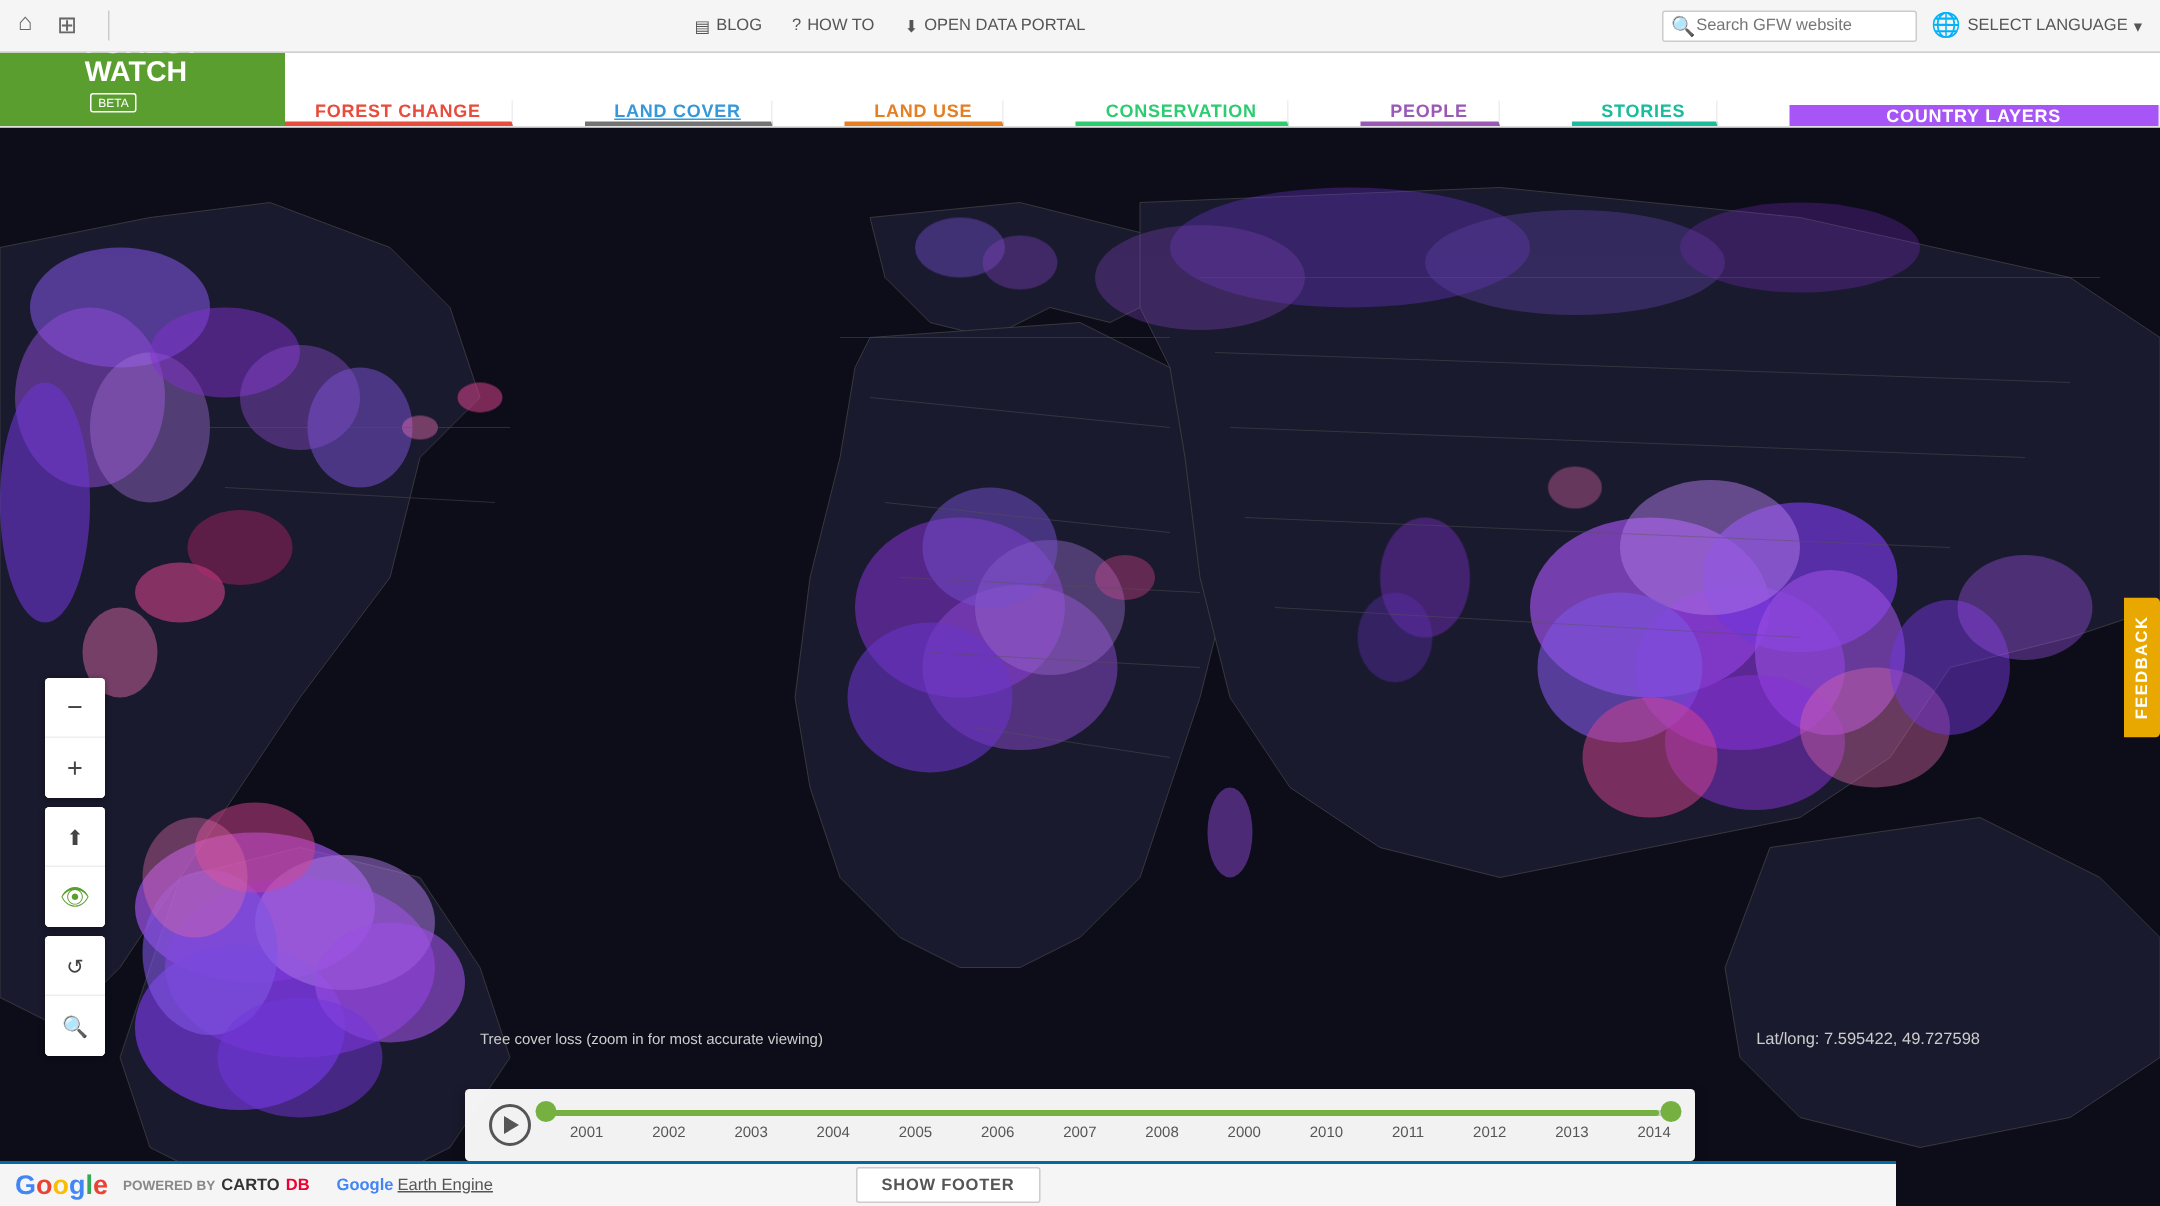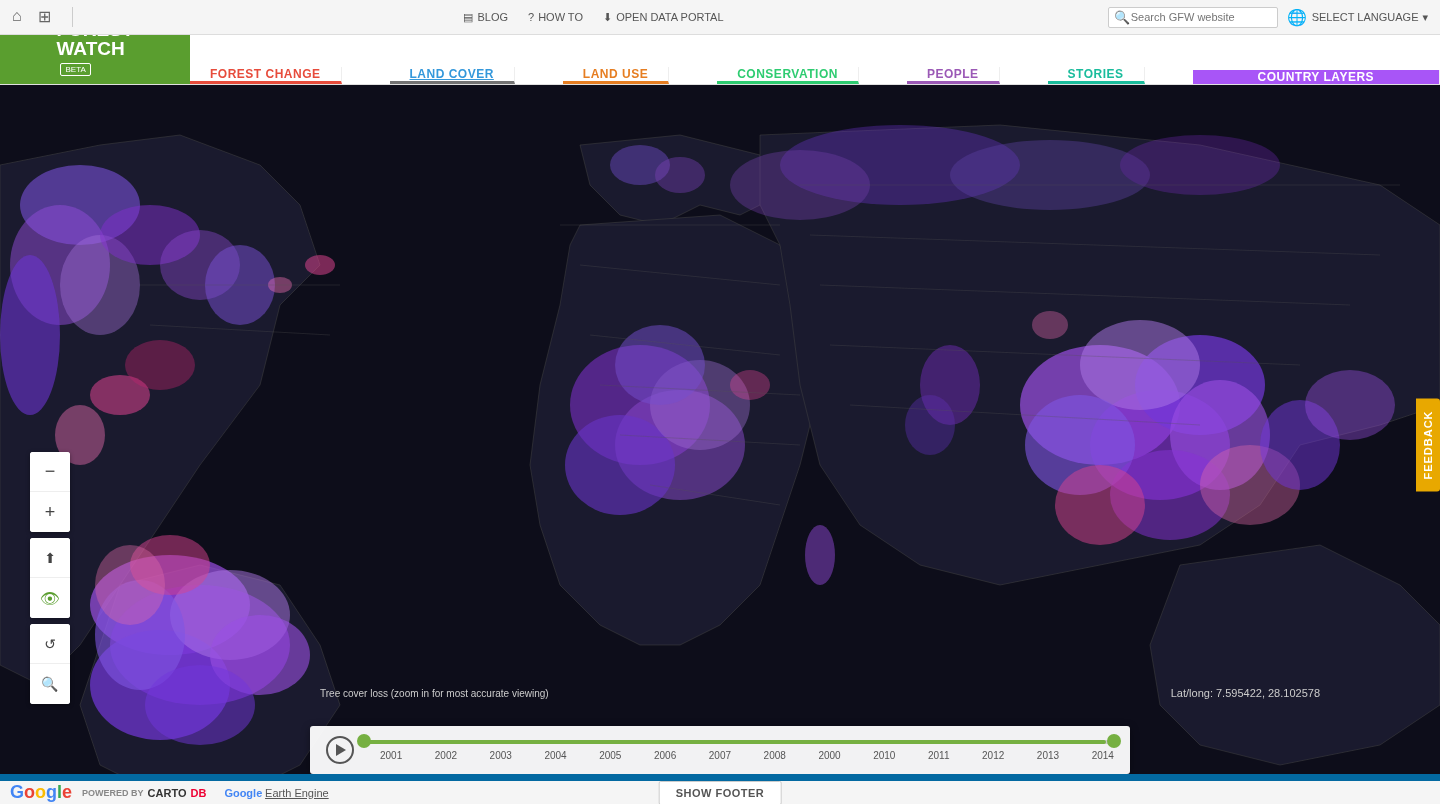--- a/index.html
+++ b/index.html
@@ -91,23 +91,23 @@
     .slider-wrap { flex: 1; position: relative; }
     .slider-track { width: 100%; height: 4px; background: #ccc; border-radius: 2px; position: relative; }
     .slider-fill { position: absolute; left: 0; top: 0; height: 100%; background: #76b041; border-radius: 2px; width: calc(100% - 8px); }
     .slider-handle-left { position: absolute; left: 0; top: -6px; width: 14px; height: 14px; background: #76b041; border-radius: 50%; cursor: pointer; margin-left: -7px; }
     .slider-handle-right { position: absolute; right: 0; top: -6px; width: 14px; height: 14px; background: #76b041; border-radius: 50%; cursor: pointer; margin-right: -7px; }
     .year-labels { display: flex; justify-content: space-between; margin-top: 6px; padding: 0 0px; margin-left: 16px; }
     .year-label { font-size: 10px; color: #555; }
 
     
     #bottombar {
-      position: absolute; bottom: 0; left: 0; width: 1440px; height: 30px;
+      position: absolute; bottom: 0; left: 0; width: 1264px; height: 30px;
       background: #f5f5f5; display: flex; align-items: center;
-      border-top: 7px solid #0369a1; z-index: 100;
+      border-top: 2px solid #0369a1; z-index: 100;
     }
     .google-logo { display: flex; align-items: center; gap: 6px; padding: 0 10px; }
     .g-blue { color: #4285f4; }
     .g-red { color: #ea4335; }
     .g-yellow { color: #fbbc05; }
     .g-green { color: #34a853; }
     .cartodb-logo { display: flex; align-items: center; gap: 4px; font-size: 10px; color: #555; }
     .earth-engine-logo { font-size: 10px; color: #555; padding-left: 6px; }
     .show-footer-btn {
       position: absolute; left: 50%; transform: translateX(-50%);
@@ -321,21 +321,21 @@
       <button class="ctrl-btn" style="color:#5a9e2f;font-size:16px;">👁</button>
     </div>
     <div class="ctrl-group-2">
       <button class="ctrl-btn" style="font-size:14px;">↺</button>
       <button class="ctrl-btn" style="font-size:14px;">🔍</button>
     </div>
   </div>
 
   <div style="position:absolute;bottom:105px;left:320px;font-size:10px;color:#ccc;z-index:10;">Tree cover loss (zoom in for most accurate viewing)</div>
 
-  <div style="position:absolute;bottom:105px;right:120px;font-size:11px;color:#ccc;z-index:10;">Lat/long: 7.595422, 28.102578</div>
+  <div style="position:absolute;bottom:105px;right:120px;font-size:11px;color:#ccc;z-index:10;">Lat/long: 7.595422, 49.727598</div>
 
   <div class="timeline">
     <div class="timeline-inner">
       <button class="play-btn">
         <div class="play-icon"></div>
       </button>
       <div class="slider-wrap">
         <div class="slider-track">
           <div class="slider-fill"></div>
           <div class="slider-handle-left"></div>

